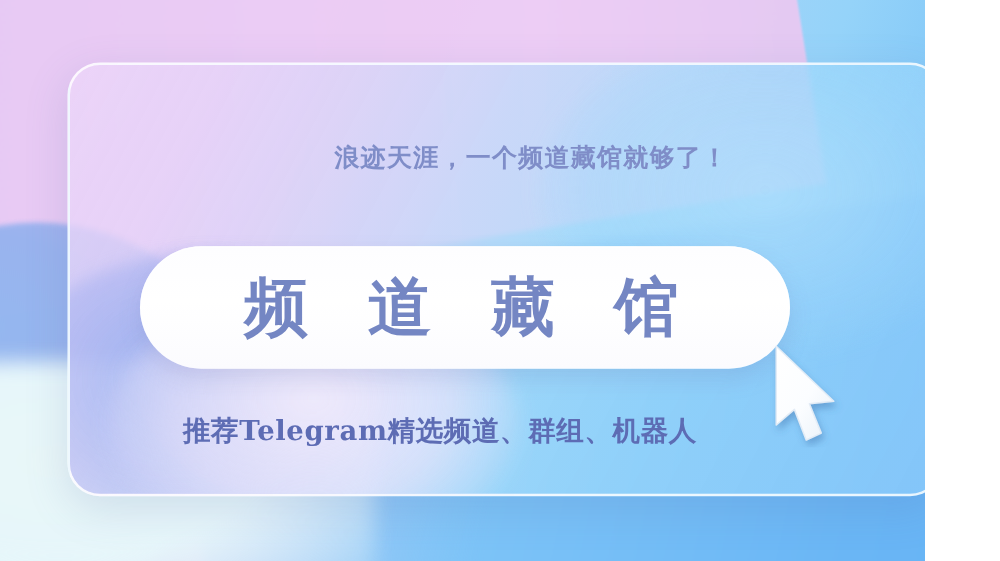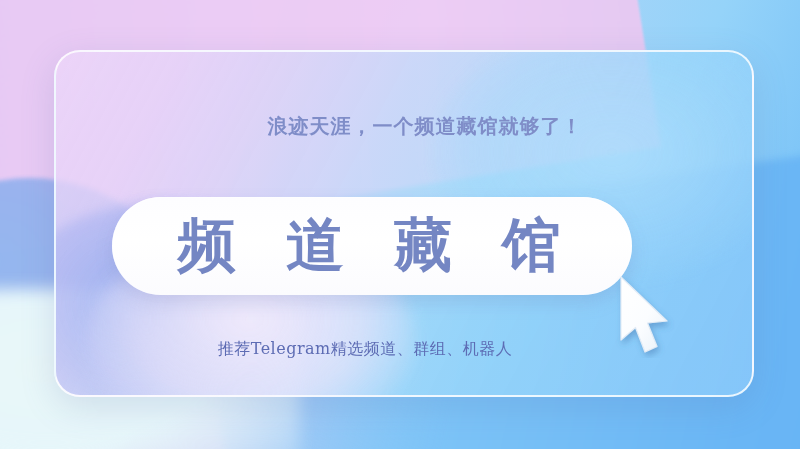--- a/index.html
+++ b/index.html
@@ -7,21 +7,21 @@
   html, body {
     width: 800px;
     height: 449px;
     overflow: hidden;
     font-family: "Liberation Sans", "DejaVu Sans", sans-serif;
   }
 
   
   #stage {
     position: relative;
-    width: 800px;
+    width: 740px;
     height: 449px;
     overflow: hidden;
     background: linear-gradient(112deg,
                 #d9c6f0 0%,
                 #d8c8f2 16%,
                 #cbc6f3 28%,
                 #b9cdf5 42%,
                 #a6d4f8 58%,
                 #95d3f9 74%,
                 #7cc4f7 90%,
@@ -187,21 +187,21 @@
   #brand-title {
     position: absolute;
     left: 42px;
     top: 0;
     width: 430px;
     height: 98px;
     display: flex;
     align-items: center;
     justify-content: center;
     font-family: "DejaVu Sans", "Liberation Sans", sans-serif;
-    font-size: 58px;
+    font-size: 51px;
     font-weight: bold;
     letter-spacing: 15px;
     text-indent: 15px;
     color: #7486c3;
     white-space: nowrap;
   }
 
   
   #handle-badge {
     position: absolute;
@@ -239,27 +239,27 @@
     top: 222px;
     width: 70px;
     height: 84px;
     z-index: 7;
     pointer-events: none;
   }
 
   #footnote {
     position: absolute;
     bottom: 35px;
-    left: 16px;
+    left: 3px;
     width: 100%;
     text-align: center;
     padding-right: 110px;
     font-family: "DejaVu Serif", "Liberation Serif", serif;
-    font-size: 16px;
-    font-weight: normal;
+    font-size: 22px;
+    font-weight: bold;
     color: #5d6cb4;
     letter-spacing: .5px;
     white-space: nowrap;
   }
 </style>
 </head>
 <body>
 
 <div id="stage">
 

